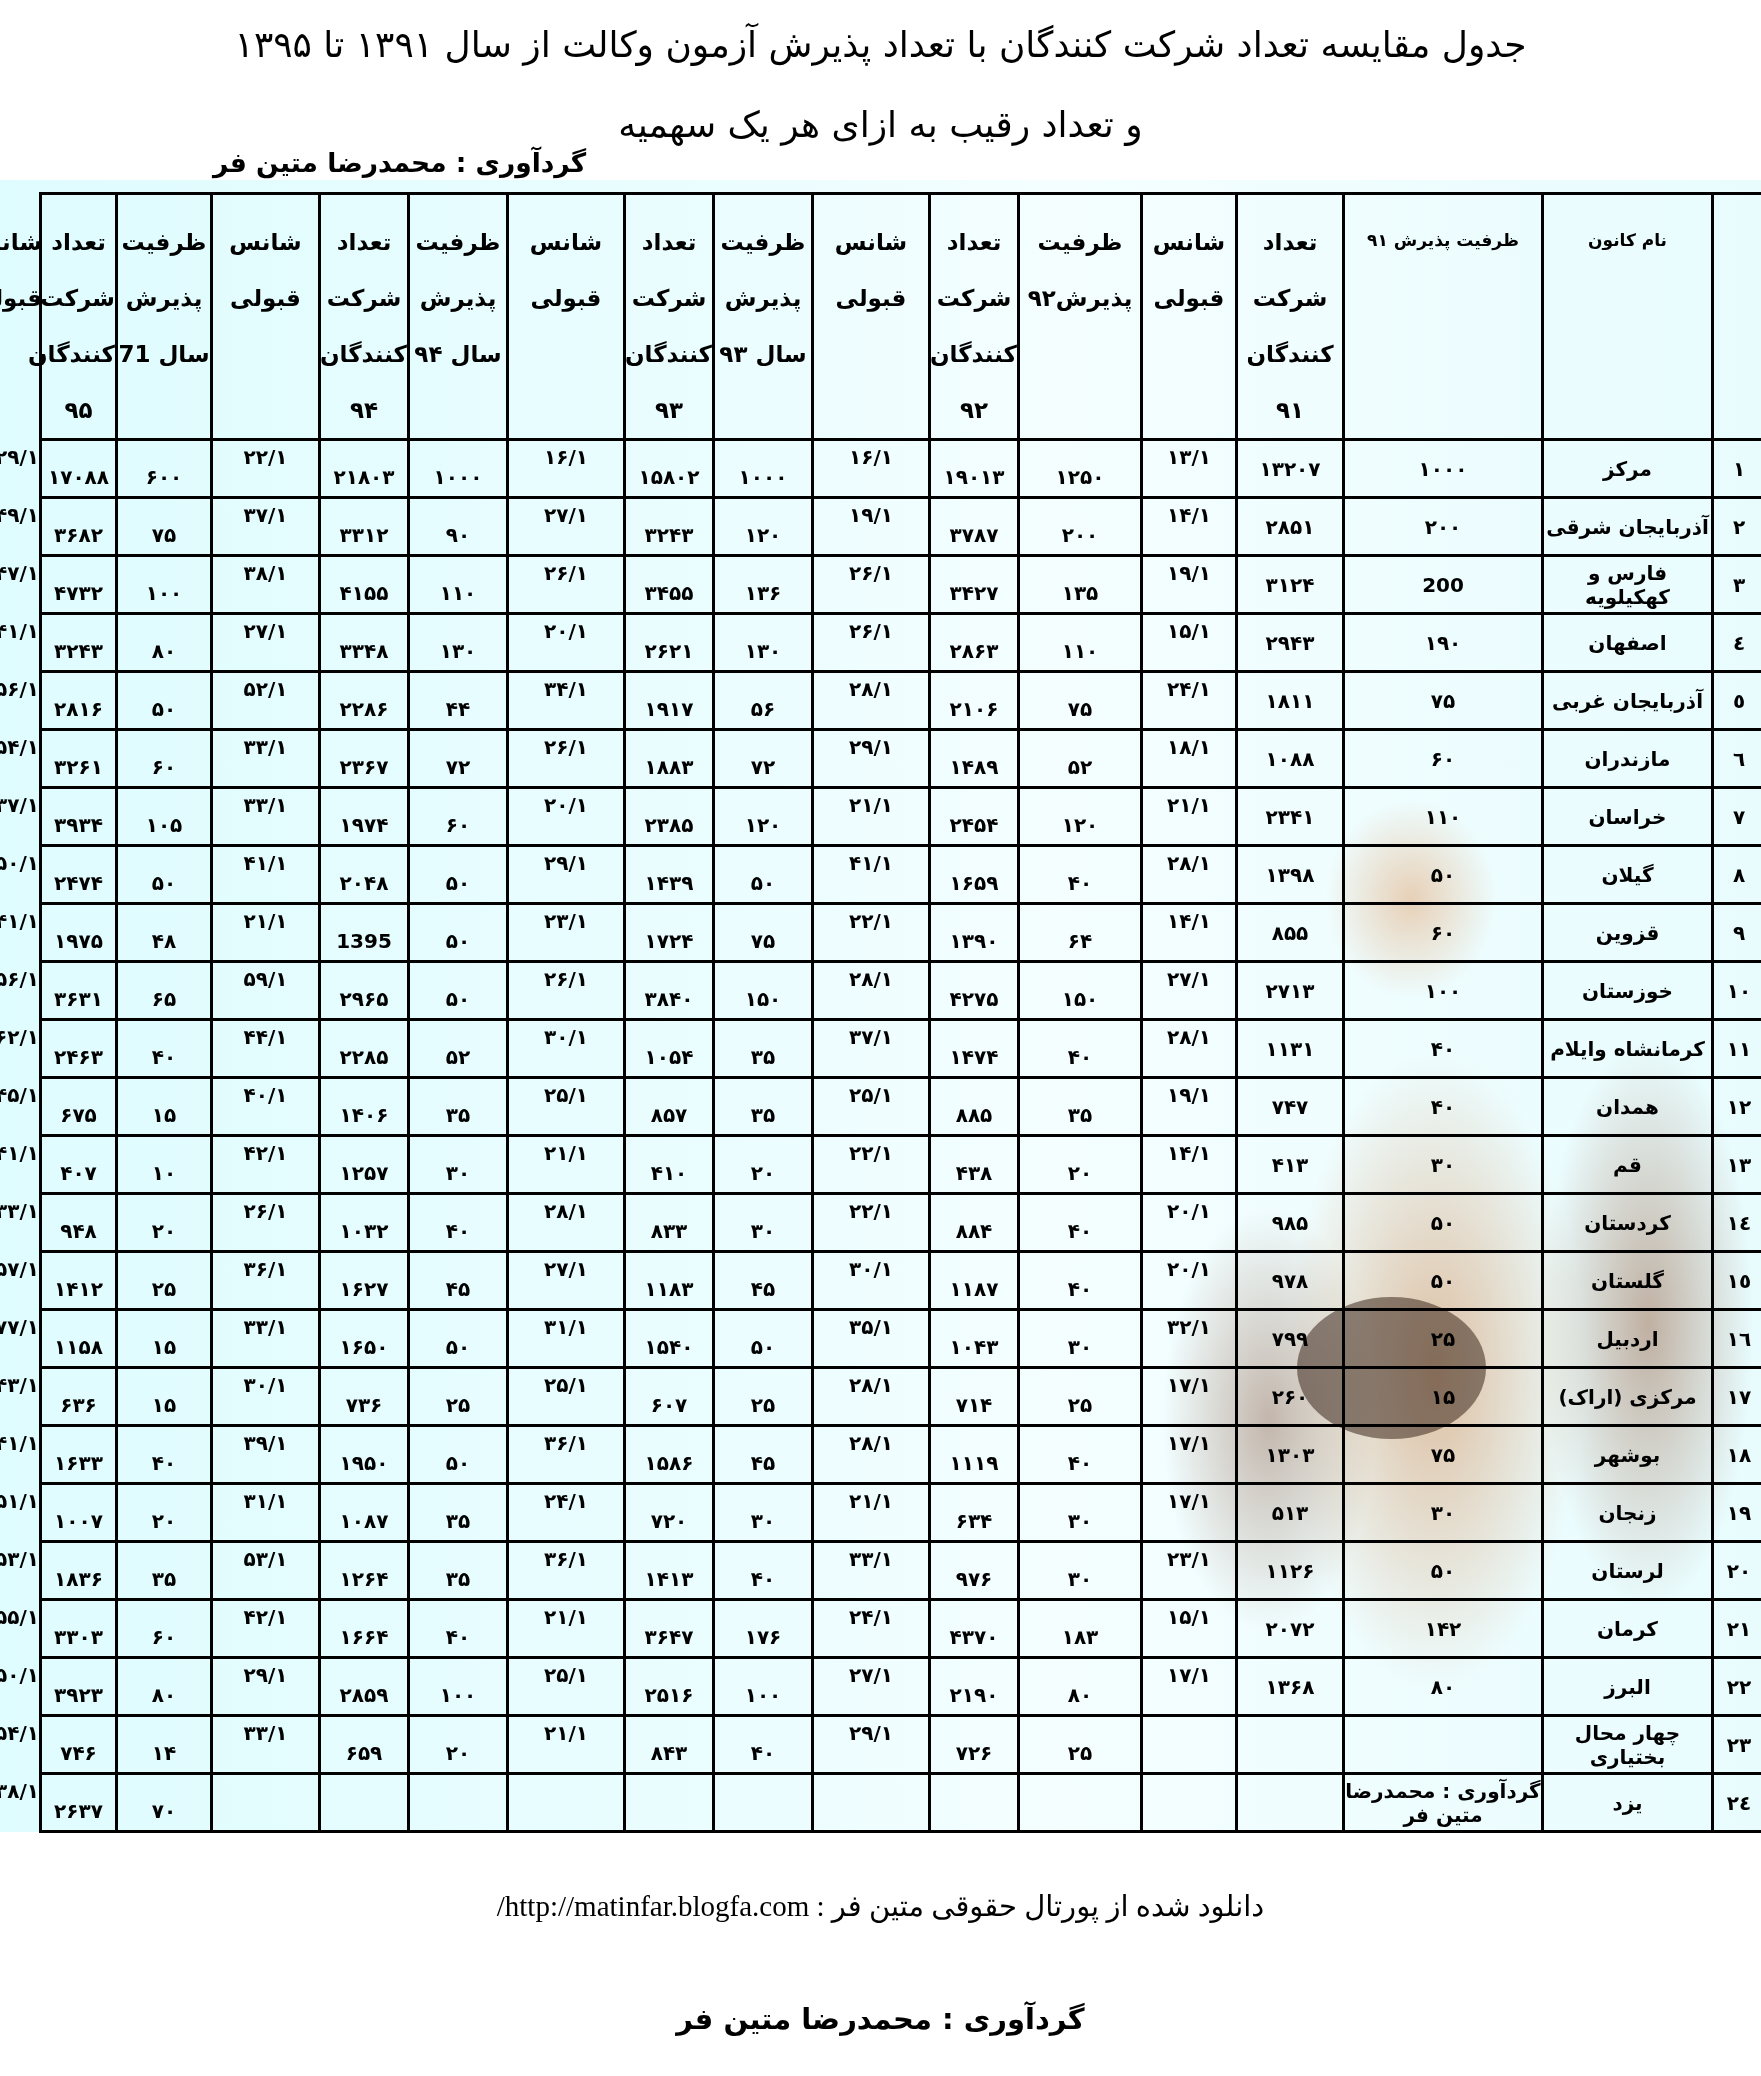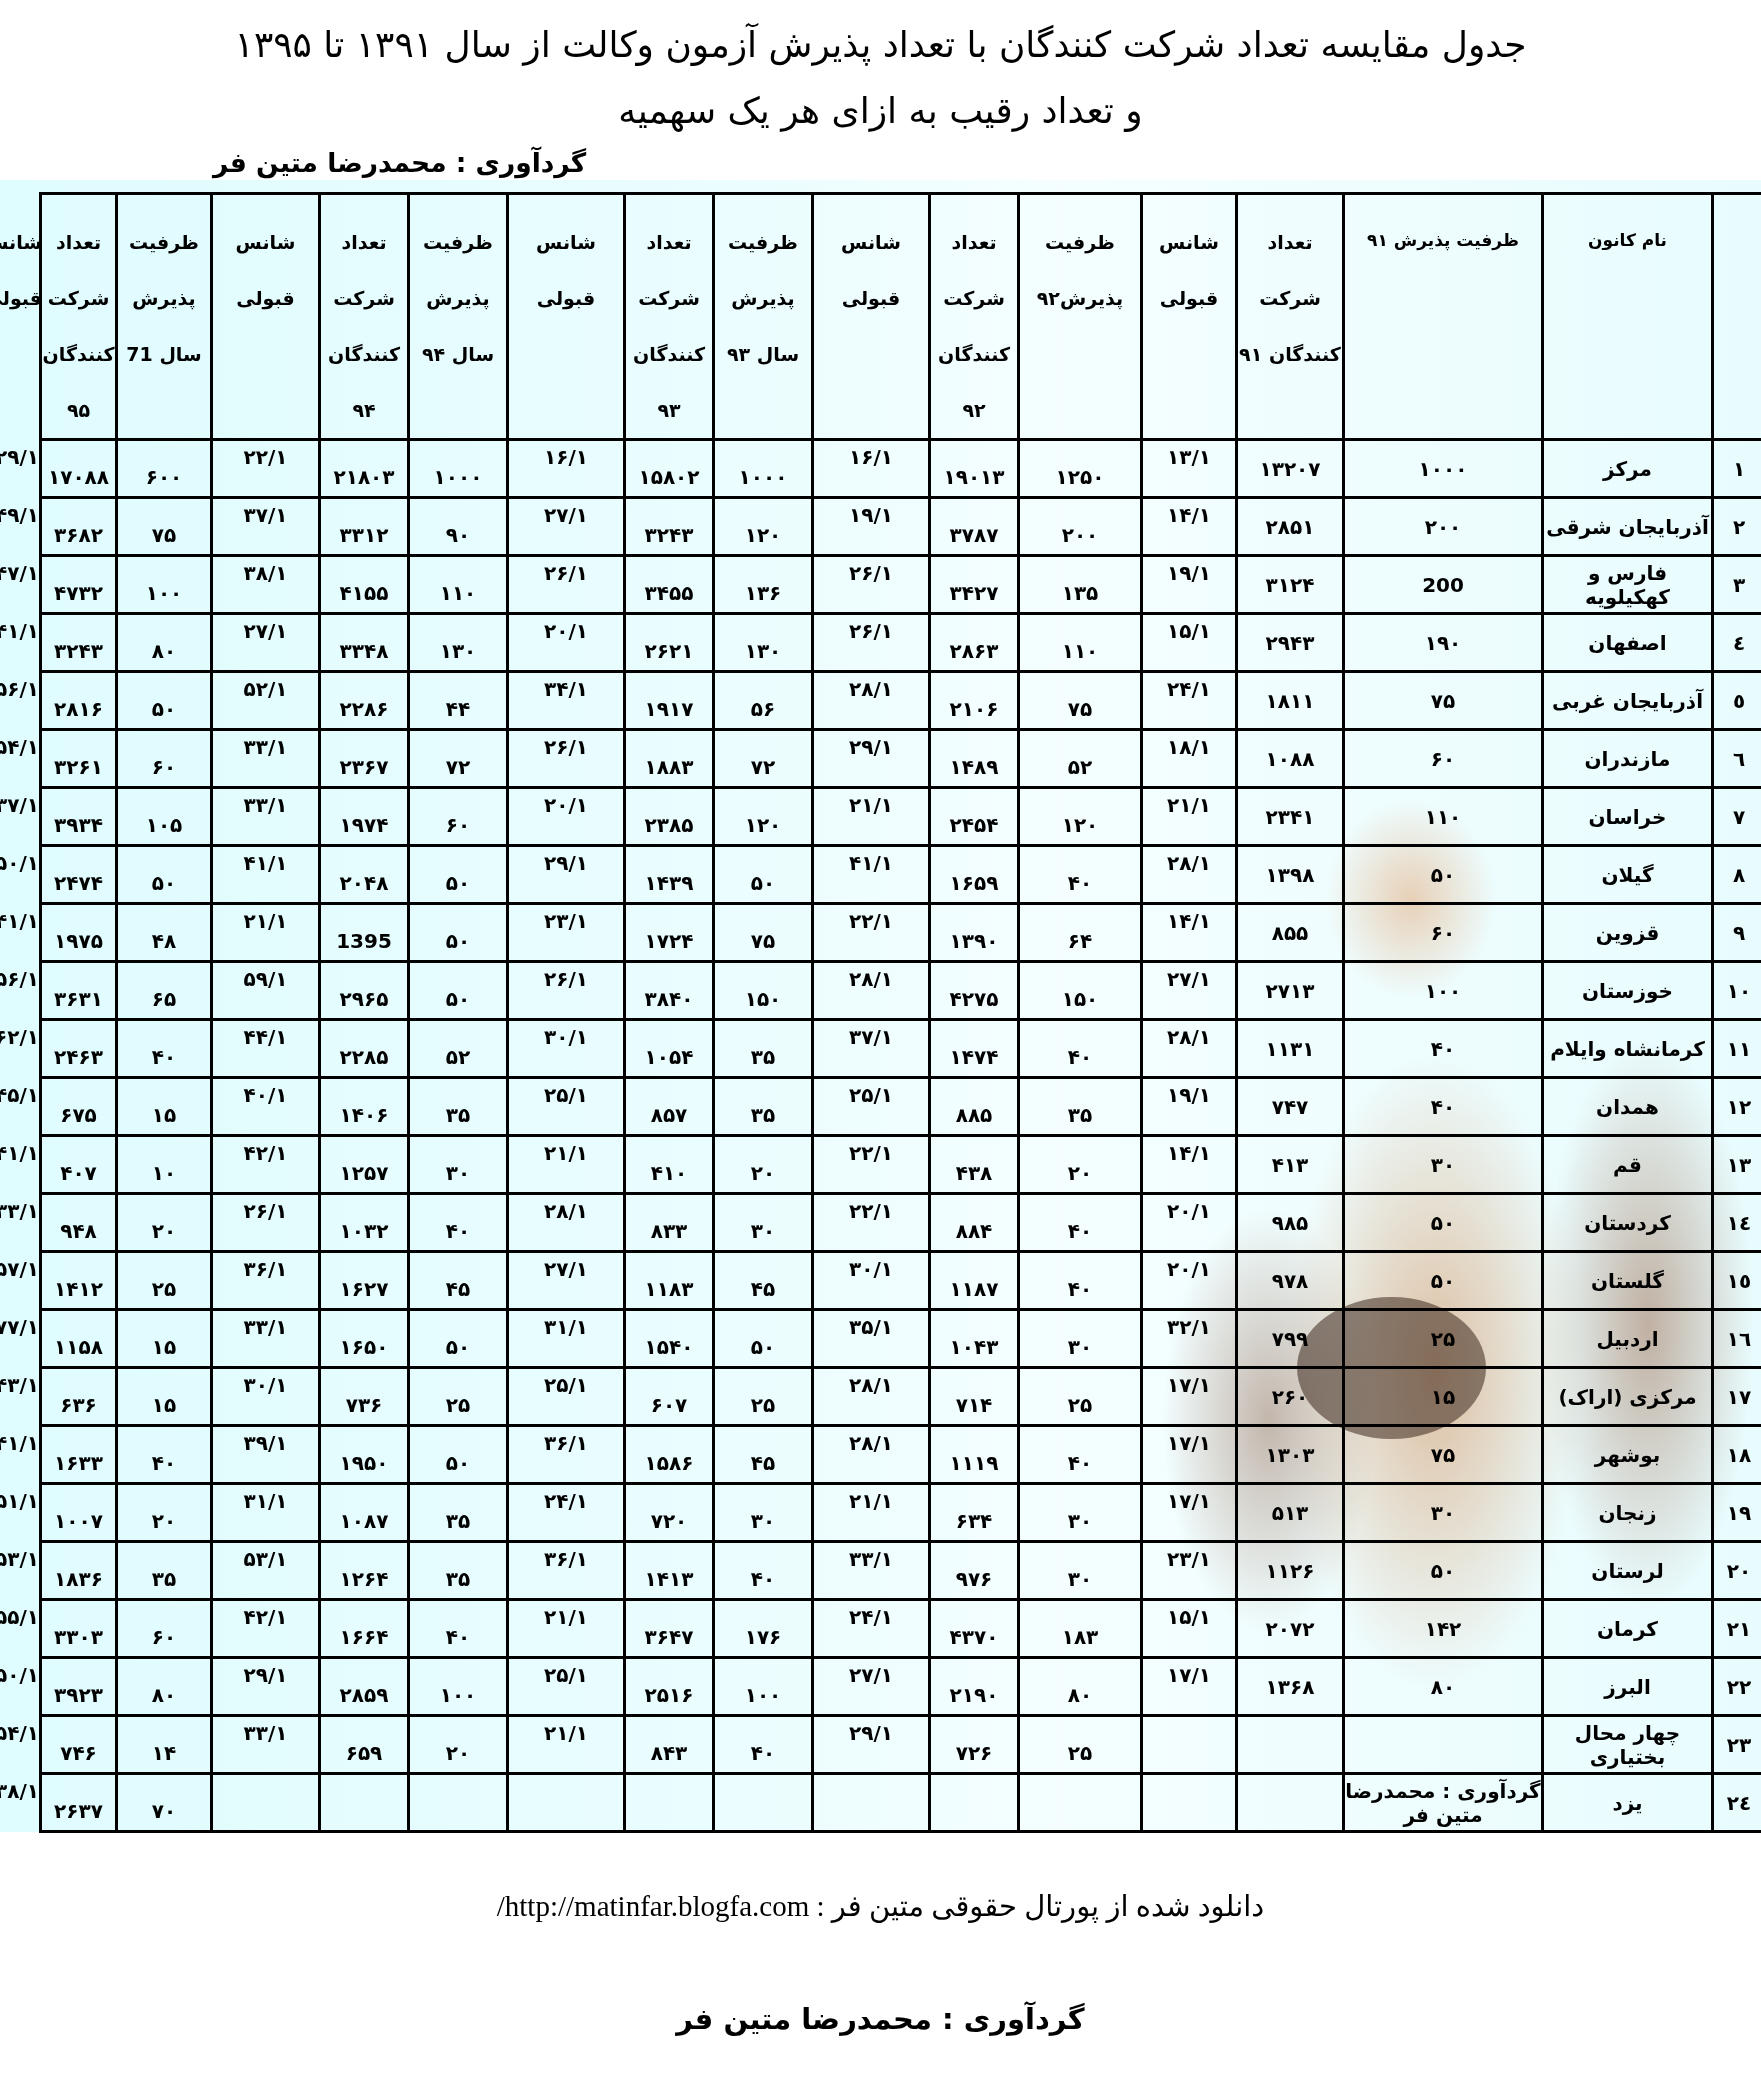--- a/index.html
+++ b/index.html
@@ -11,27 +11,27 @@
                background:
                  radial-gradient(ellipse 123px 142px at 284px 142px, rgba(230,200,170,0.85), rgba(230,200,170,0) 70%),
                  radial-gradient(ellipse 199px 426px at 308px 615px, rgba(215,170,130,0.75), rgba(215,170,130,0) 75%),
                  radial-gradient(ellipse 142px 284px at 142px 663px, rgba(140,95,70,0.45), rgba(140,95,70,0) 75%),
                  radial-gradient(ellipse 142px 379px at 521px 568px, rgba(150,100,70,0.5), rgba(150,100,70,0) 75%); }
   .bg-scale { position:absolute; left:1297px; top:1297px; width:189px; height:142px; border-radius:50%;
               background:rgba(60,40,30,0.55); }
   .title { position:absolute; left:0; width:1761px; text-align:center; font-weight:normal;
            font-size:36px; direction:rtl; font-family:"DejaVu Sans", sans-serif; }
   .t1 { top:24px; }
-  .t2 { top:90px; }
+  .t2 { top:104px; }
   .author-top { position:absolute; left:213px; top:147px; font-weight:bold; font-size:26.5px; direction:rtl; }
   table.main { position:absolute; left:39px; top:192px; width:1701px; border-collapse:collapse;
                direction:rtl; table-layout:fixed; }
   table.main td, table.main th { border:3.3px solid #000; text-align:center; vertical-align:middle;
                font-weight:bold; padding:0; }
-  table.main th { height:218px; font-size:19px; line-height:56px; vertical-align:top; padding-top:19px; }
+  table.main th { height:218px; font-size:23px; line-height:56px; vertical-align:top; padding-top:19px; }
   table.main th.big { font-size:17px; line-height:52px; }
   table.main td { height:55px; font-size:20px; position:relative; }
   td .chance { position:absolute; top:3.8px; left:0; right:0; }
   td .low { position:absolute; bottom:6.6px; left:0; right:0; }
   td.name { font-size:22px; }
   td.num { font-size:21px; font-weight:normal; }
   td.note { font-size:12.3px; vertical-align:top; padding-top:6.6px; }
   .footer1 { position:absolute; left:0; width:1761px; top:1889px; text-align:center; font-size:29px;
              font-family:"Liberation Serif", serif; direction:rtl; }
   .footer2 { position:absolute; left:0; width:1761px; top:2002px; text-align:center; font-size:29px;

